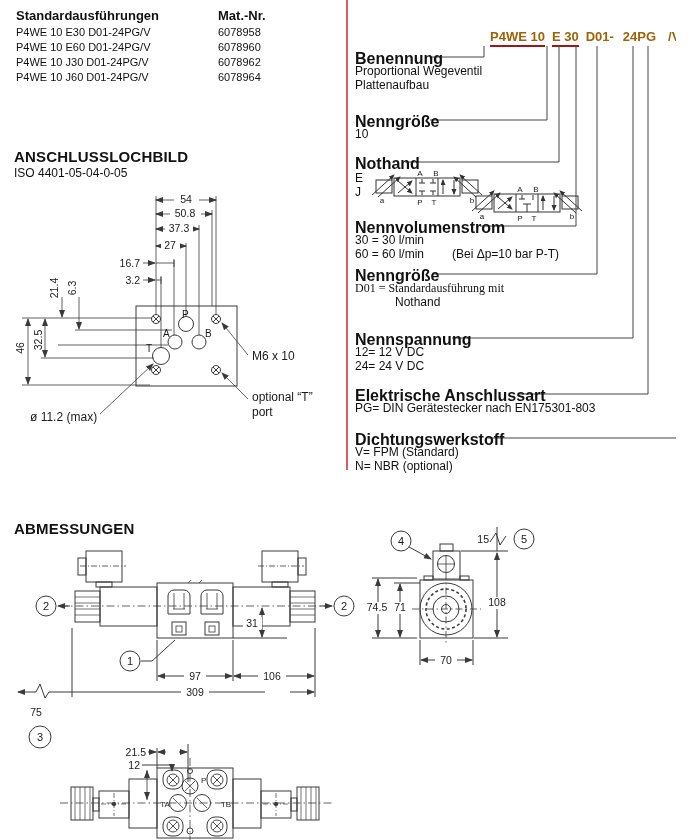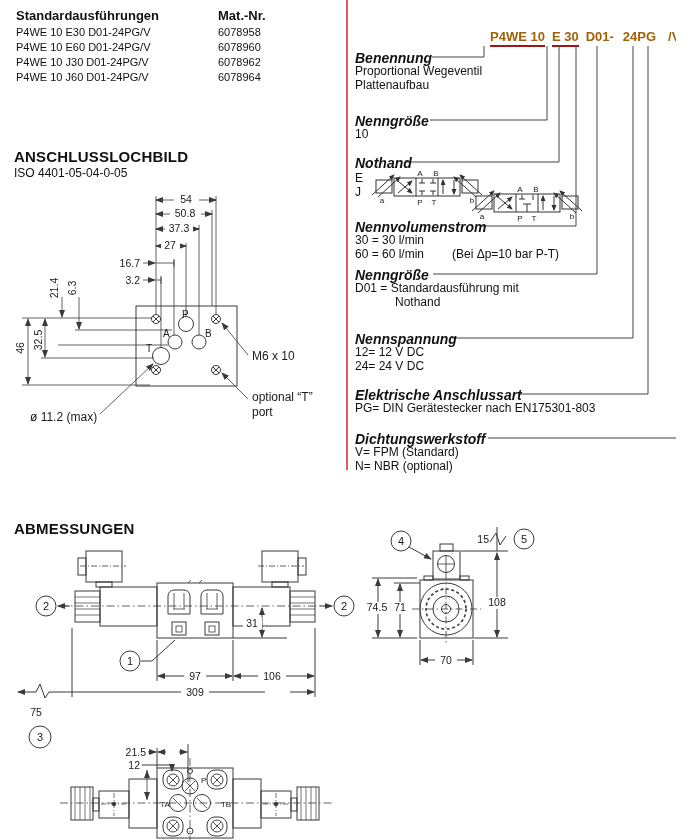--- a/index.html
+++ b/index.html
@@ -3,21 +3,21 @@
 <meta charset="utf-8">
 <style>
   html,body{margin:0;padding:0;background:#fff;}
   #page{position:relative;width:676px;height:840px;background:#ffffff;overflow:hidden;
         font-family:"Liberation Sans","DejaVu Sans",sans-serif;color:#111;}
   .abs{position:absolute;white-space:nowrap;}
   .h1{font-size:15px;font-weight:bold;letter-spacing:.2px;}
   .t13{font-size:11px;}
   .t13b{font-size:13px;font-weight:bold;}
   .t12{font-size:12px;}
-  .t12b{font-size:14px;font-weight:bold;font-style:italic;}
+  .t12b{font-size:16px;font-weight:bold;}
   .code{font-size:13px;font-weight:bold;color:#a16207;}
   .code span{display:inline-block;}
   .code .u{border-bottom:2px solid #a01515;padding-bottom:1px;}
   .gap7{margin-right:7px;} .gap9{margin-right:9px;} .gap12{margin-right:12px;}
   .divider{position:absolute;background:#e05c5c;}
   svg{position:absolute;overflow:visible;}
   svg text{font-family:"Liberation Sans","DejaVu Sans",sans-serif;fill:#1a1a1a;}
   .dim{font-size:10.5px;}
   .callout{font-size:11px;}
   .port{font-size:10px;}
@@ -217,21 +217,21 @@
       <text class="portS" x="102" y="37" text-anchor="middle">b</text>
     </g>
   </svg>
 
   <div class="abs t12b" style="left:355px;top:219px;">Nennvolumenstrom</div>
   <div class="abs t12" style="left:355px;top:233px;">30 = 30 l/min</div>
   <div class="abs t12" style="left:355px;top:247px;">60 = 60 l/min</div>
   <div class="abs t12" style="left:452px;top:247px;">(Bei Δp=10 bar P-T)</div>
 
   <div class="abs t12b" style="left:355px;top:267px;">Nenngröße</div>
-  <div class="abs t12" style="left:355px;top:281px;">D01 = Standardausführung mit</div>
+  <div class="abs t12" style="left:355px;top:281px;font-family:Liberation Serif, serif;">D01 = Standardausführung mit</div>
   <div class="abs t12" style="left:395px;top:295px;">Nothand</div>
 
   <div class="abs t12b" style="left:355px;top:331px;">Nennspannung</div>
   <div class="abs t12" style="left:355px;top:345px;">12= 12 V DC</div>
   <div class="abs t12" style="left:355px;top:359px;">24= 24 V DC</div>
 
   <div class="abs t12b" style="left:355px;top:387px;">Elektrische Anschlussart</div>
   <div class="abs t12" style="left:355px;top:401px;">PG= DIN Gerätestecker nach EN175301-803</div>
 
   <div class="abs t12b" style="left:355px;top:431px;">Dichtungswerkstoff</div>

